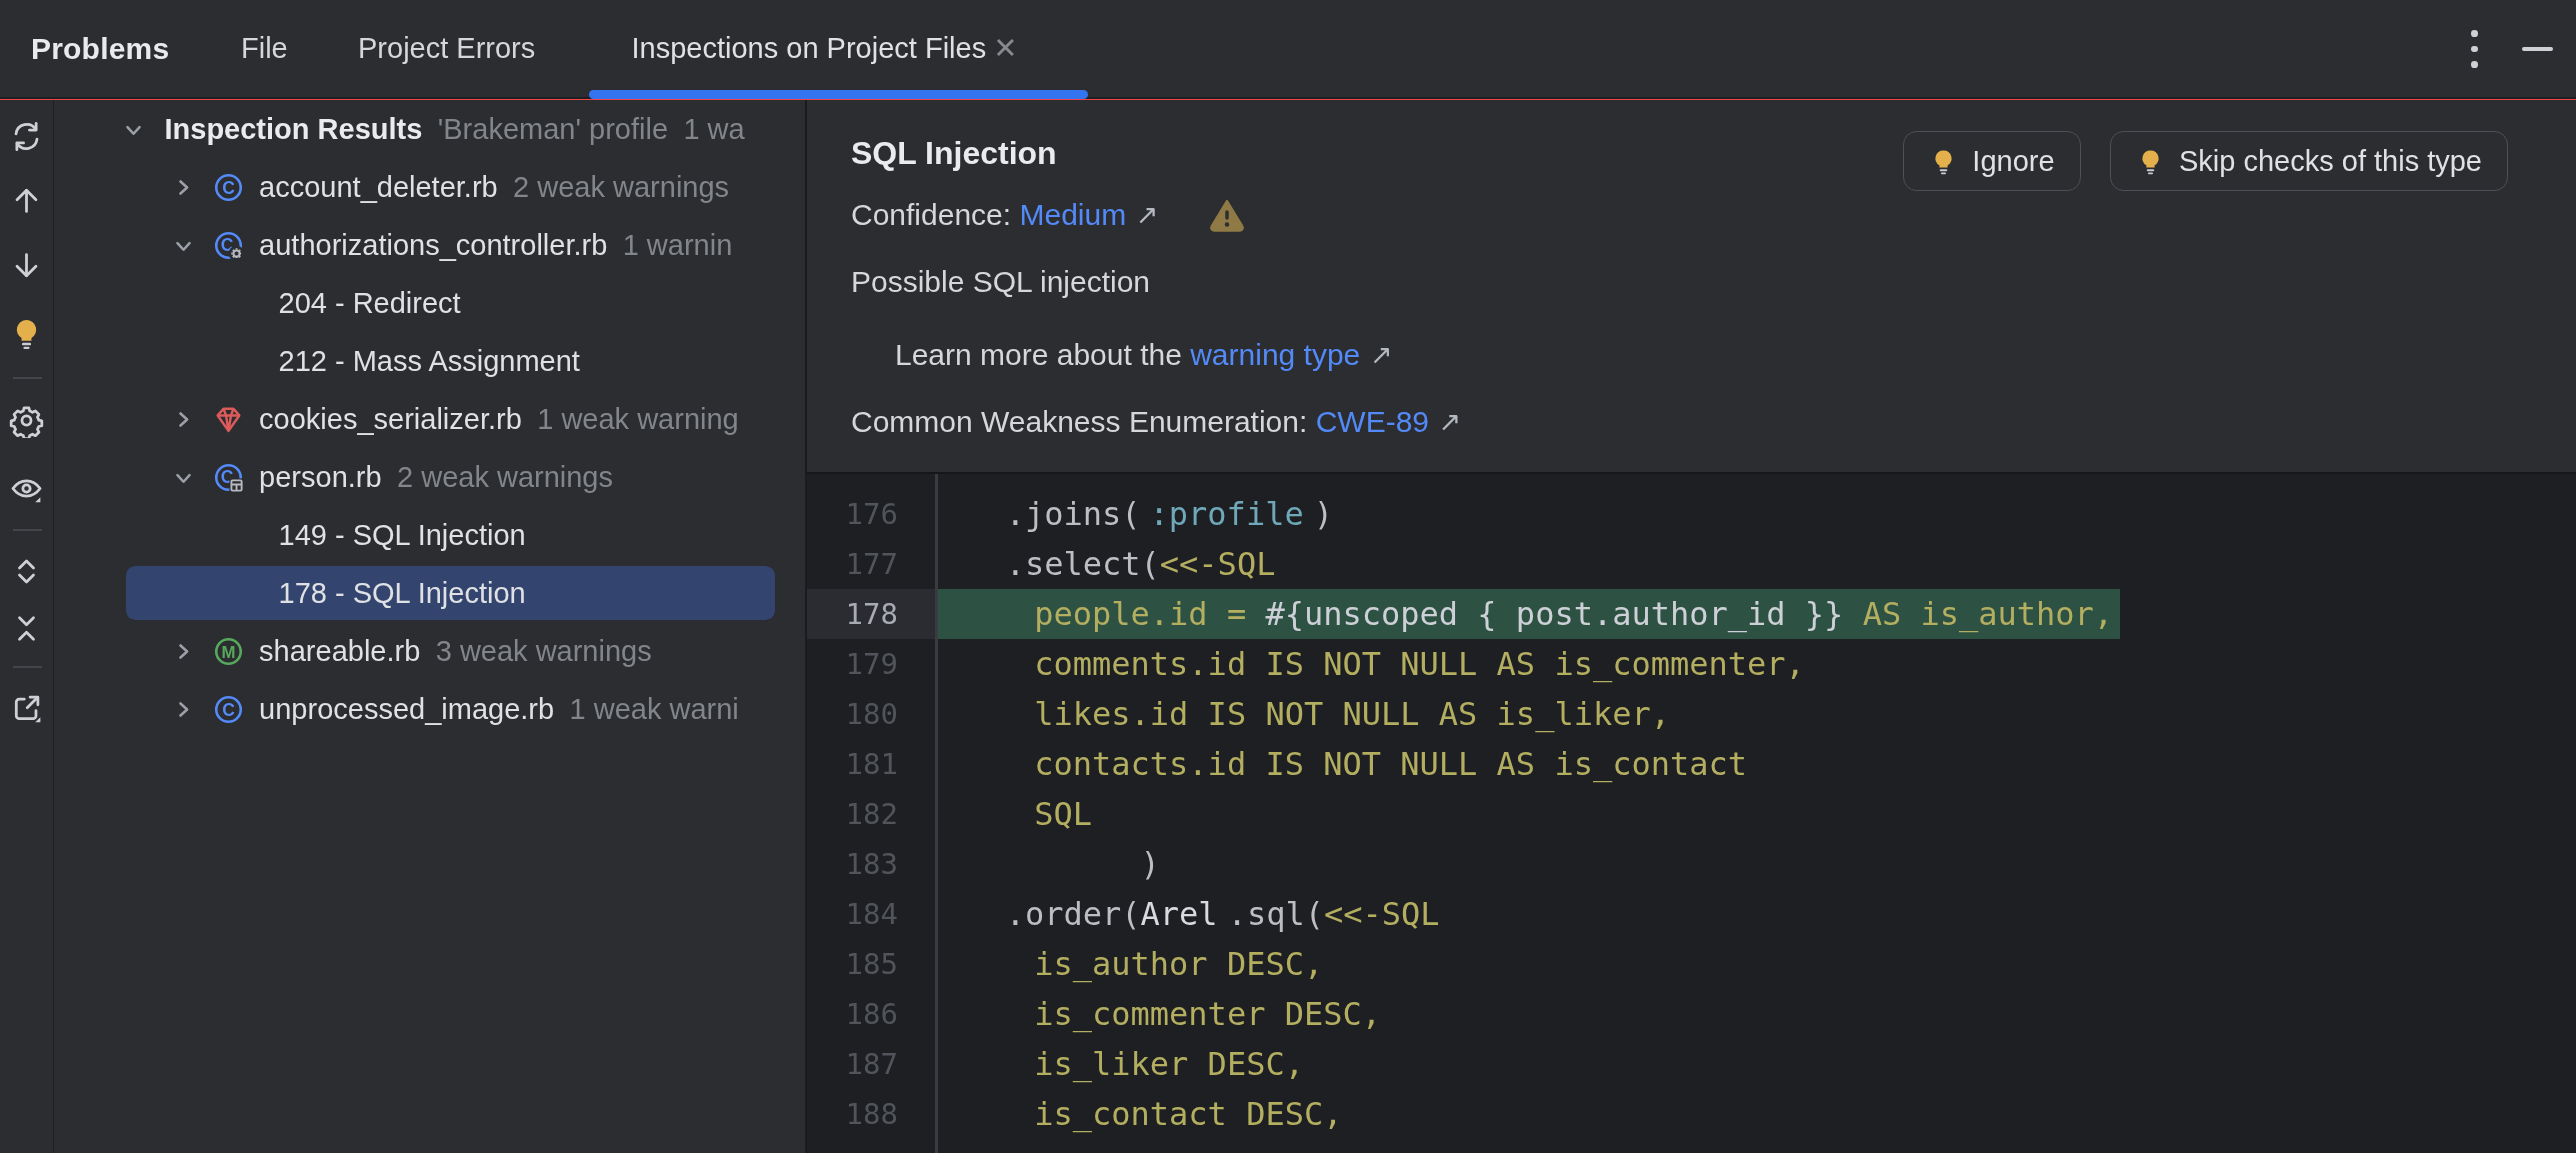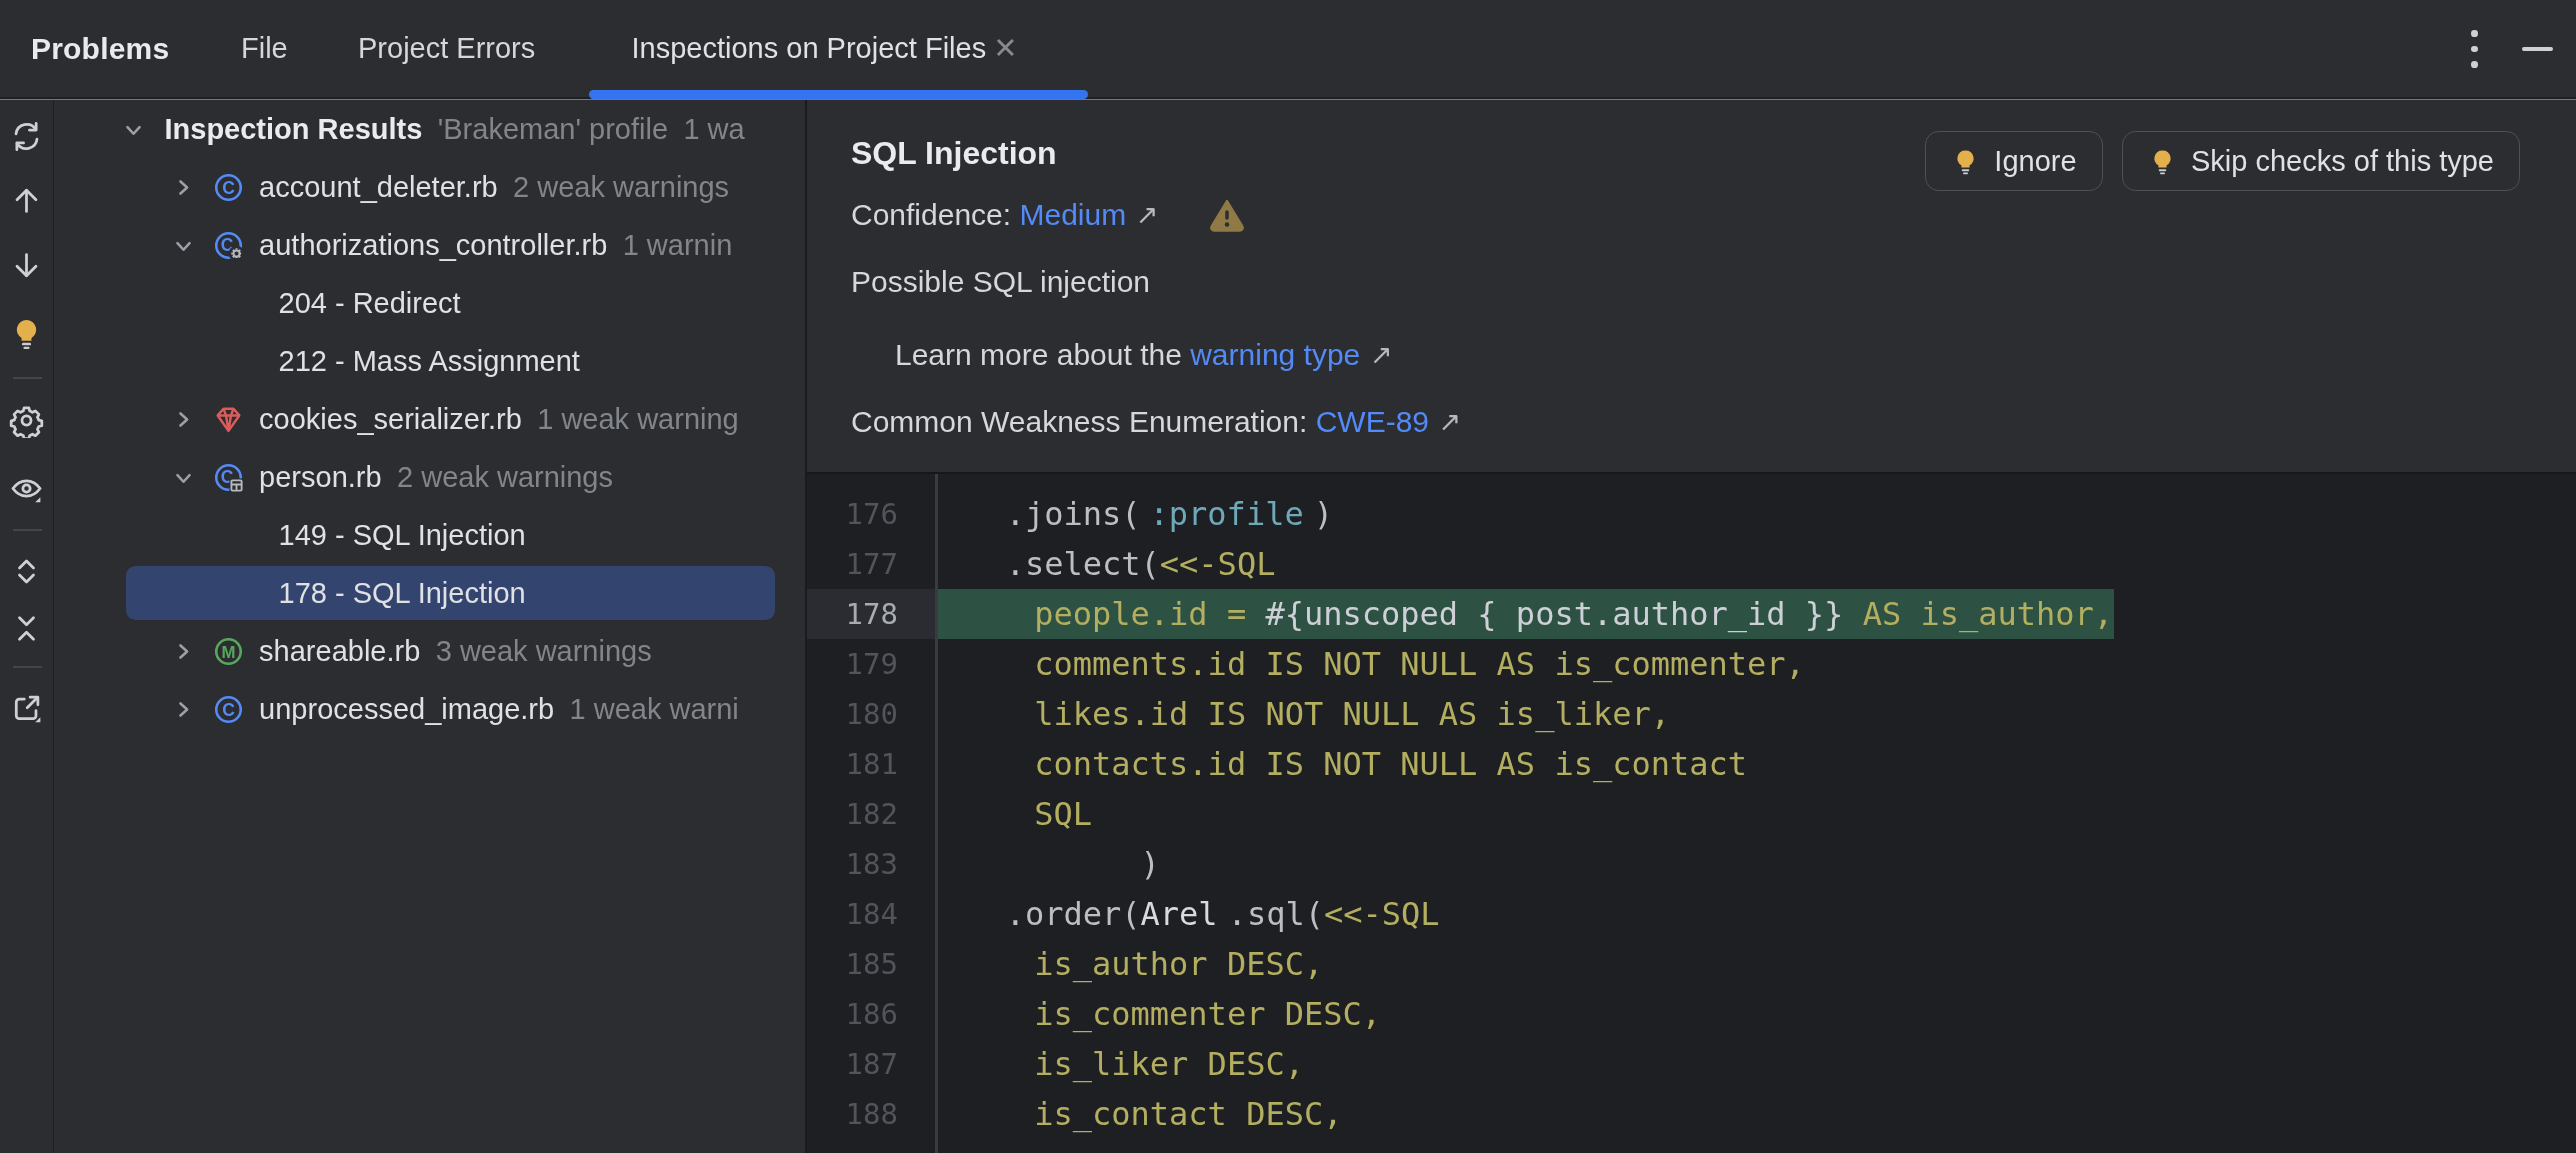--- a/index.html
+++ b/index.html
@@ -47,36 +47,36 @@
 
   
   #right{flex:1;display:flex;flex-direction:column;min-width:0;}
   #details{position:relative;height:372px;background:#2B2D30;flex:0 0 372px;}
   #d-title{position:absolute;left:44px;top:35px;font-size:32px;font-weight:bold;color:#E9EBEE;text-align:right;}
   .d-row{position:absolute;left:44px;height:38px;display:flex;align-items:center;font-size:30px;color:#D5D7DB;white-space:pre;}
   #d-conf{top:96px;} #d-msg{top:163px;} #d-learn{top:236px;margin-left:44px;} #d-cwe{top:303px;}
   .link{color:#548AF7;cursor:pointer;}
   .ext{color:#B4B8BF;font-size:27px;margin-left:9.6px;}
   #d-warn-icon{margin-left:50px;display:flex;align-items:center;}
-  #d-actions{position:absolute;top:31px;right:56px;display:flex;gap:19px;}
+  #d-actions{position:absolute;top:31px;right:68px;display:flex;gap:29px;}
   .abtn{height:60px;display:flex;align-items:center;gap:14.4px;padding:0 25px;border:1.9px solid #4E5157;
         border-radius:13.5px;font-size:29px;color:#DFE1E5;background:#2B2D30;cursor:pointer;}
 
   
   #code{position:relative;flex:1;background:#1E1F22;border-top:2.9px solid #161719;overflow:hidden;
         font-family:"DejaVu Sans Mono","Liberation Mono",monospace;padding-top:15.4px;}
   #gutter-line{position:absolute;left:128px;top:0;bottom:0;width:2.9px;background:#393B40;}
   .cline{display:flex;height:50px;line-height:50px;white-space:pre;}
   .cline .gut{flex:0 0 128px;text-align:right;padding-right:37px;box-sizing:border-box;
               font-size:29px;color:#51545A;}
   .cline.cur .gut{background:#2A2C31;color:#A8ABB2;}
   .cline .src{flex:1;font-size:32px;padding-left:2.9px;}
   .tk-plain{color:#BCBEC4;margin-left:10px;} .tk-sql{color:#B3AE60;} .tk-symbol{color:#6FA8B8;margin-left:9px;}
   .tk-interp{color:#CDD0D6;} .tk-class{color:#D8DADF;}
-  .hlspan{display:inline-block;background:#2D5243;padding-right:1px;}
+  .hlspan{display:inline-block;background:#2D5243;padding-right:7px;}
 </style>
 </head>
 <body>
 
 <div id="app">
 
   <div id="header">
     <div class="hdr-title">Problems</div>
     <div class="tab" id="tab-file">File</div>
     <div class="tab" id="tab-project-errors">Project Errors</div>

